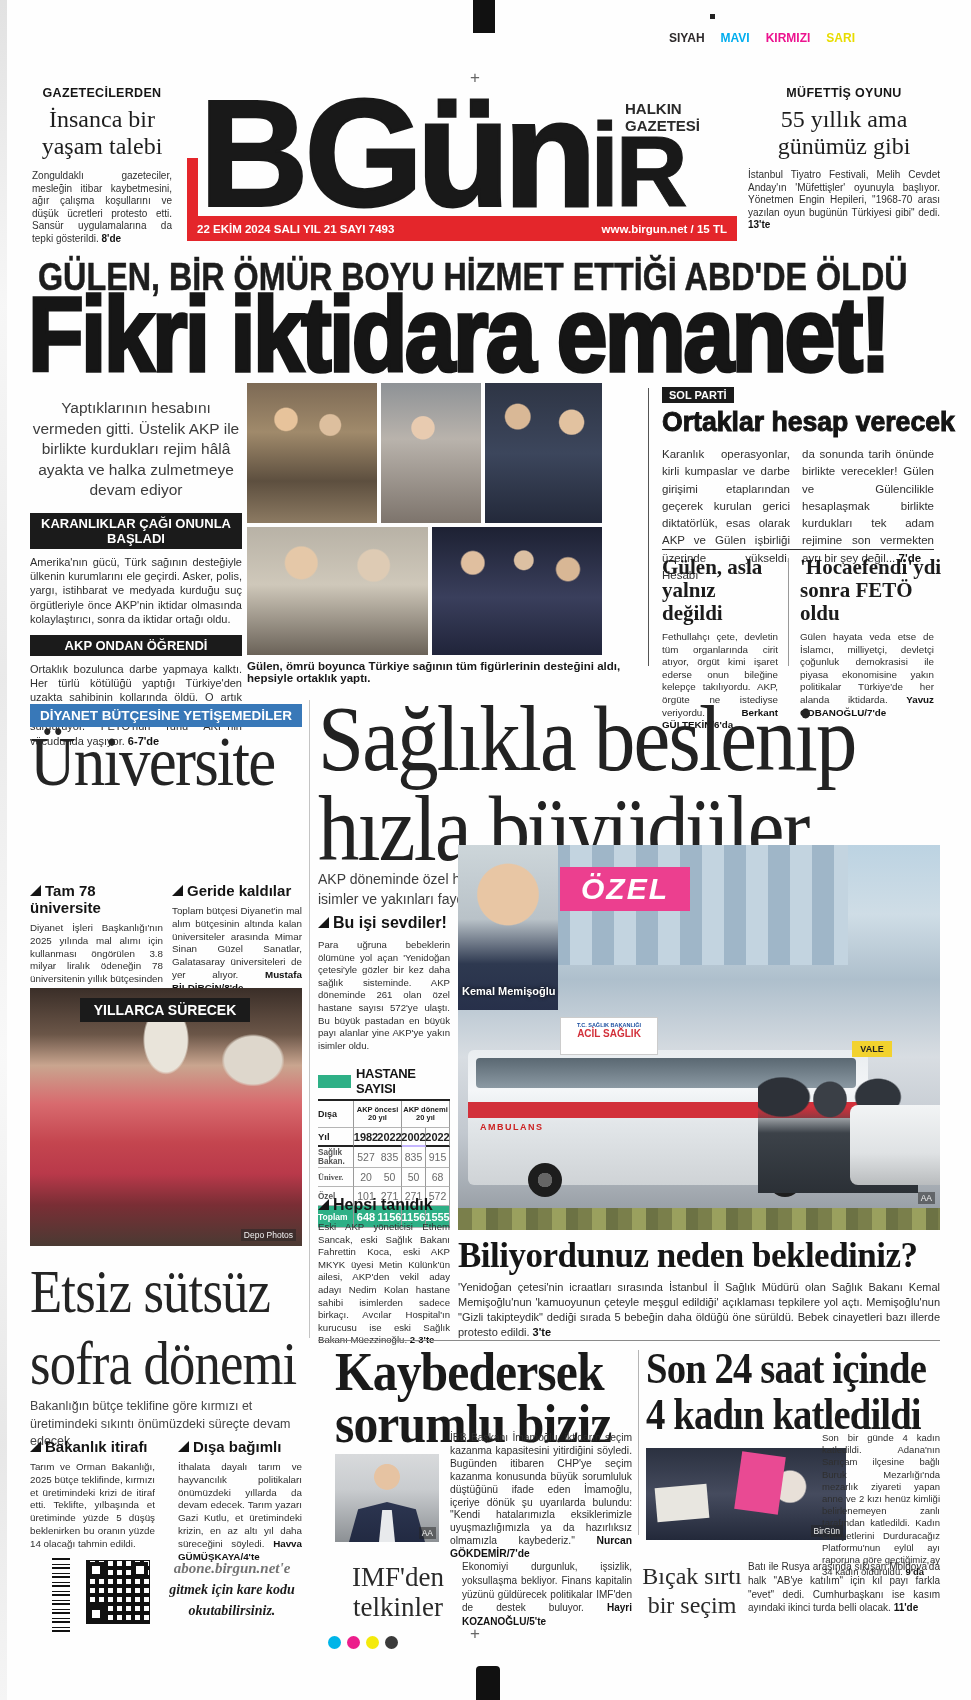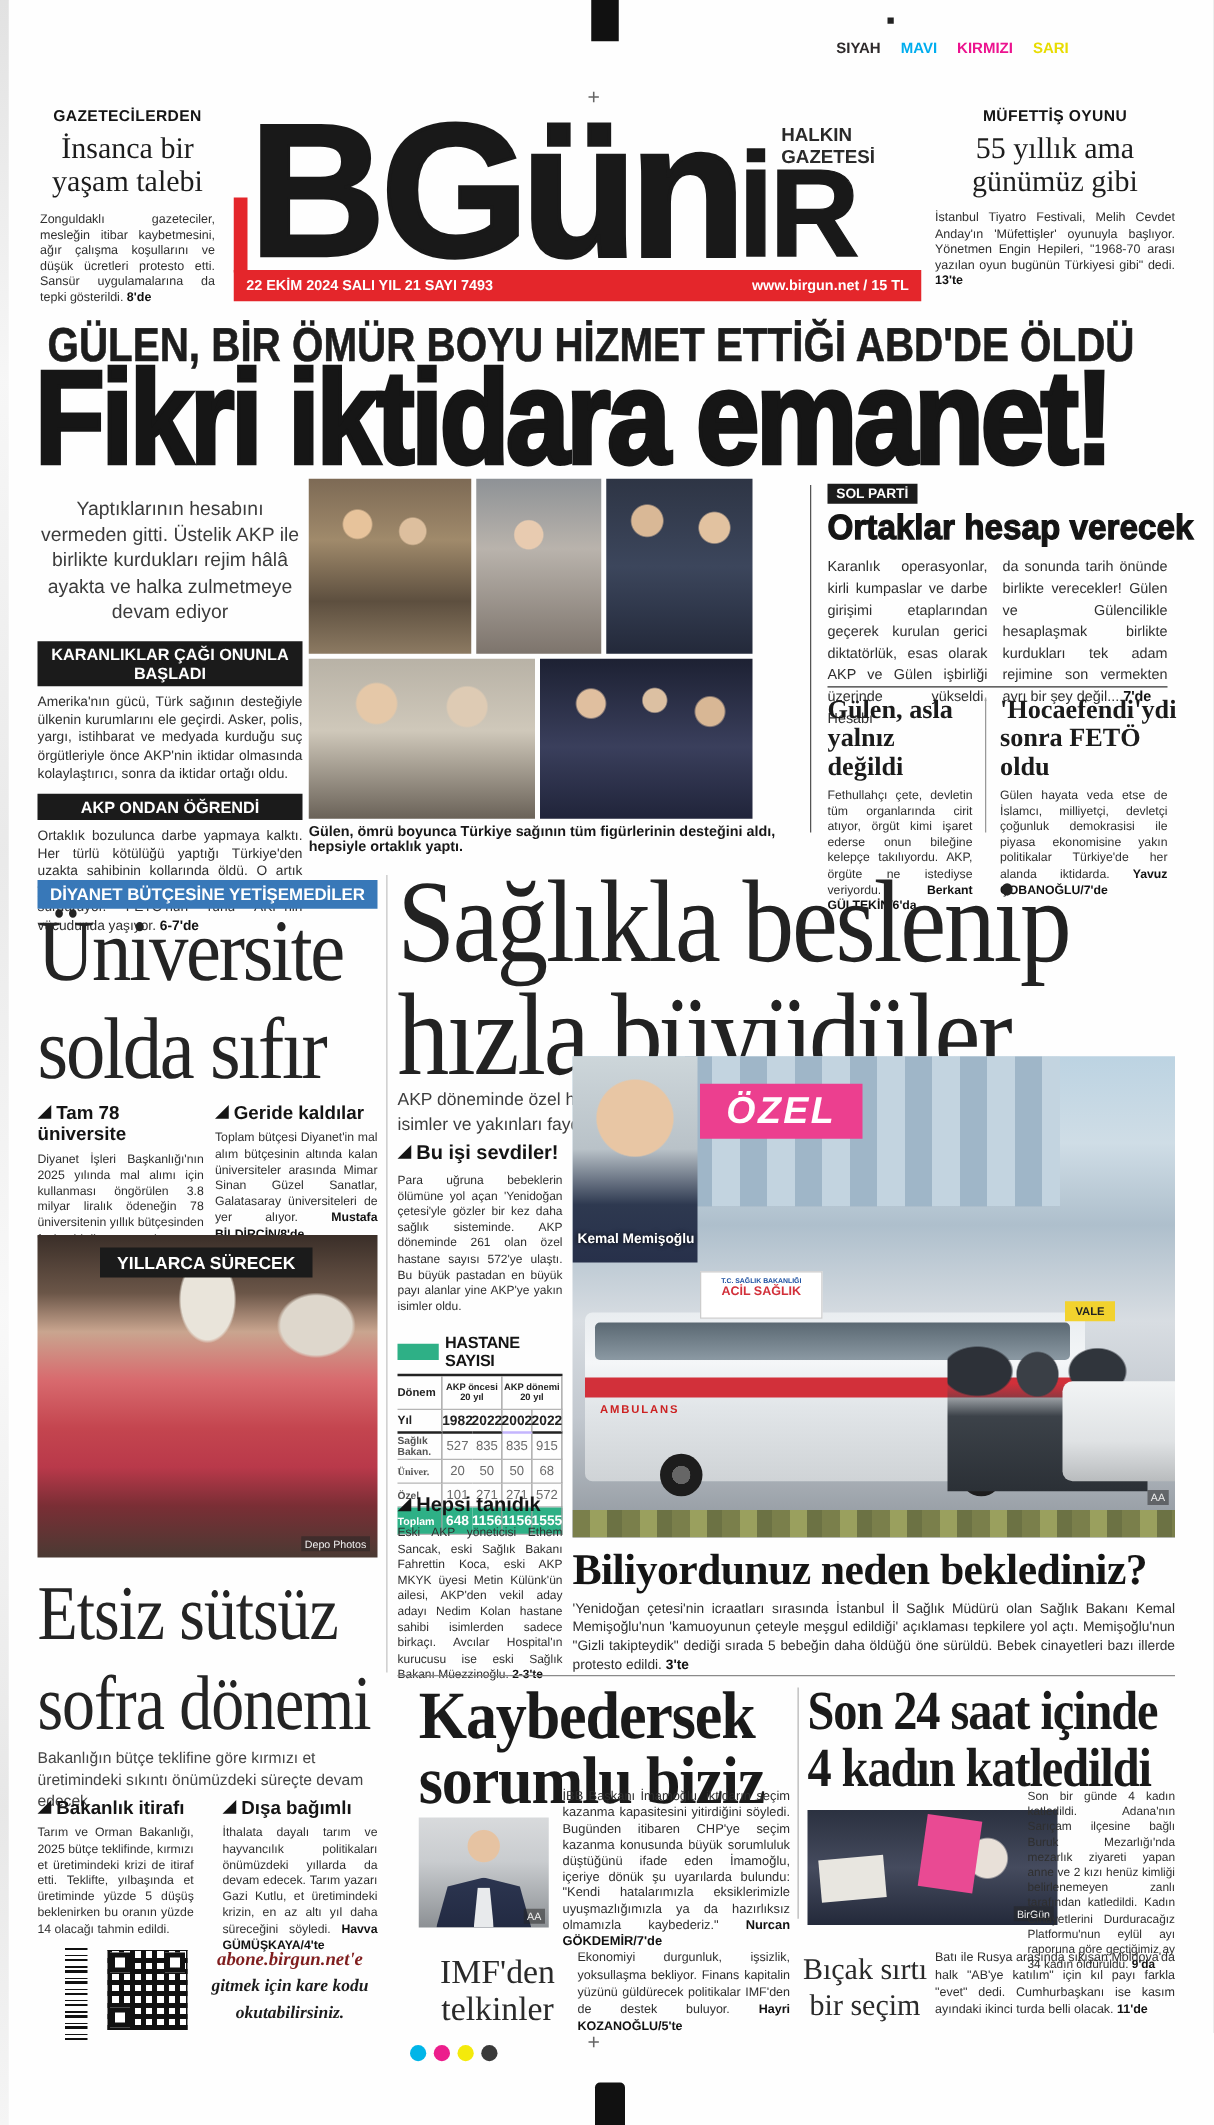--- a/index.html
+++ b/index.html
@@ -144,23 +144,20 @@
     <div class="body" style="font-size:9.8px;line-height:12.6px;margin-top:6px;">
       <span>Gülen hayata veda etse de İslamcı, milliyetçi, devletçi çoğunluk demokrasisi ile piyasa ekonomisine yakın politikalar Türkiye'de her alanda iktidarda.</span>
       <span class="ref">Yavuz ÇOBANOĞLU/7'de</span>
     </div>
   </div>
 
   <div class="lbl" style="position:absolute;left:30px;top:704px;width:272px;background:#3878b8;font-size:13.5px;padding:4px 0;">DİYANET BÜTÇESİNE YETİŞEMEDİLER</div>
   <div class="abs" style="left:30px;top:722px;">
     <span class="cond ser" style="font-size:70px;color:#242424;transform:scaleX(.9);letter-spacing:-2px;line-height:80px;">Üniversite</span>
   </div>
-  <div class="abs" style="left:30px;top:800px;">
-    <span class="cond ser" style="font-size:70px;color:#242424;transform:scaleX(.9);letter-spacing:-2px;line-height:80px;">solda sıfır</span>
-  </div>
   <div class="abs" style="left:30px;top:882px;width:133px;">
     <div class="subh"><span class="tri"></span><span>Tam 78 üniversite</span></div>
     <div class="body" style="font-size:9.8px;line-height:12.8px;margin-top:6px;">Diyanet İşleri Başkanlığı'nın 2025 yılında mal alımı için kullanması öngörülen 3.8 milyar liralık ödeneğin 78 üniversitenin yıllık bütçesinden fazla olduğu ortaya çıktı.</div>
   </div>
   <div class="abs" style="left:172px;top:882px;width:130px;">
     <div class="subh"><span class="tri"></span><span>Geride kaldılar</span></div>
     <div class="body" style="font-size:9.8px;line-height:12.8px;margin-top:6px;">
       <span>Toplam bütçesi Diyanet'in mal alım bütçesinin altında kalan üniversiteler arasında Mimar Sinan Güzel Sanatlar, Galatasaray üniversiteleri de yer alıyor.</span>
       <span class="ref">Mustafa BİLDİRCİN/8'de</span>
     </div>
@@ -204,21 +201,21 @@
     <div class="subh" style="font-size:16px;"><span class="tri"></span><span>Bu işi sevdiler!</span></div>
     <div class="body" style="font-size:9.6px;line-height:12.6px;margin-top:7px;">Para uğruna bebeklerin ölümüne yol açan 'Yenidoğan çetesi'yle gözler bir kez daha sağlık sisteminde. AKP döneminde 261 olan özel hastane sayısı 572'ye ulaştı. Bu büyük pastadan en büyük payı alanlar yine AKP'ye yakın isimler oldu.</div>
   </div>
 
   <div class="tbl">
     <div style="display:flex;align-items:center;gap:5px;">
       <span style="width:36px;height:13px;background:#2eb086;display:inline-block;"></span>
       <span style="font-weight:bold;font-size:13px;color:#141414;letter-spacing:-0.3px;">HASTANE SAYISI</span>
     </div>
     <div class="tgrid" style="margin-top:3px;">
-      <div class="tc l" style="font-size:9px;font-weight:bold;height:26px;">Dönem</div>
+      <div class="tc l" style="font-size:9px;font-weight:bold;height:26px;">Dışa</div>
       <div class="tc" style="grid-column:2/4;font-size:7.5px;font-weight:bold;height:26px;line-height:8.5px;">AKP öncesi 20 yıl</div>
       <div class="tc" style="grid-column:4/6;font-size:7.5px;font-weight:bold;height:26px;line-height:8.5px;">AKP dönemi 20 yıl</div>
 
       <div class="tc l" style="font-size:9.5px;font-weight:bold;height:17px;border-bottom:2px solid #222;">Yıl</div>
       <div class="tc" style="font-size:11px;font-weight:bold;height:17px;border-bottom:2px solid #222;">1982</div>
       <div class="tc" style="font-size:11px;font-weight:bold;height:17px;border-bottom:2px solid #222;">2022</div>
       <div class="tc" style="font-size:11px;font-weight:bold;height:17px;border-bottom:2px solid #c4b5fd;text-align:right;">2002</div>
       <div class="tc" style="font-size:11px;font-weight:bold;height:17px;border-bottom:2px solid #222;">2022</div>
 
       <div class="tc l" style="font-size:8.2px;font-weight:bold;color:#555;height:20px;line-height:9px;">Sağlık Bakan.</div>
@@ -321,21 +318,21 @@
     <span class="ref">9'da</span>
   </div>
 
   <div class="bcode"></div>
   <div class="qr">
     <div class="qcorner" style="left:2px;top:2px;"></div>
     <div class="qcorner" style="right:2px;top:2px;"></div>
     <div class="qcorner" style="left:2px;bottom:2px;"></div>
   </div>
   <div class="abs ser" style="left:152px;top:1558px;width:160px;text-align:center;font-style:italic;font-weight:bold;">
-    <div style="color:#7f1d1d;font-size:15px;line-height:21px;">abone.birgun.net'e</div>
+    <div style="color:#737373;font-size:15px;line-height:21px;">abone.birgun.net'e</div>
     <div style="color:#1c1c1c;font-size:14px;line-height:21px;">gitmek için kare kodu</div>
     <div style="color:#1c1c1c;font-size:14px;line-height:21px;">okutabilirsiniz.</div>
   </div>
 
   <div class="abs ser" style="left:344px;top:1562px;width:108px;text-align:center;color:#2a2a2a;">
     <div style="font-size:27px;line-height:30px;">IMF'den</div>
     <div style="font-size:27px;line-height:30px;">telkinler</div>
   </div>
   <div class="body" style="position:absolute;left:462px;top:1560px;width:170px;font-size:10px;line-height:13.8px;">
     <span>Ekonomiyi durgunluk, işsizlik, yoksullaşma bekliyor. Finans kapitalin yüzünü güldürecek politikalar IMF'den de destek buluyor.</span>

